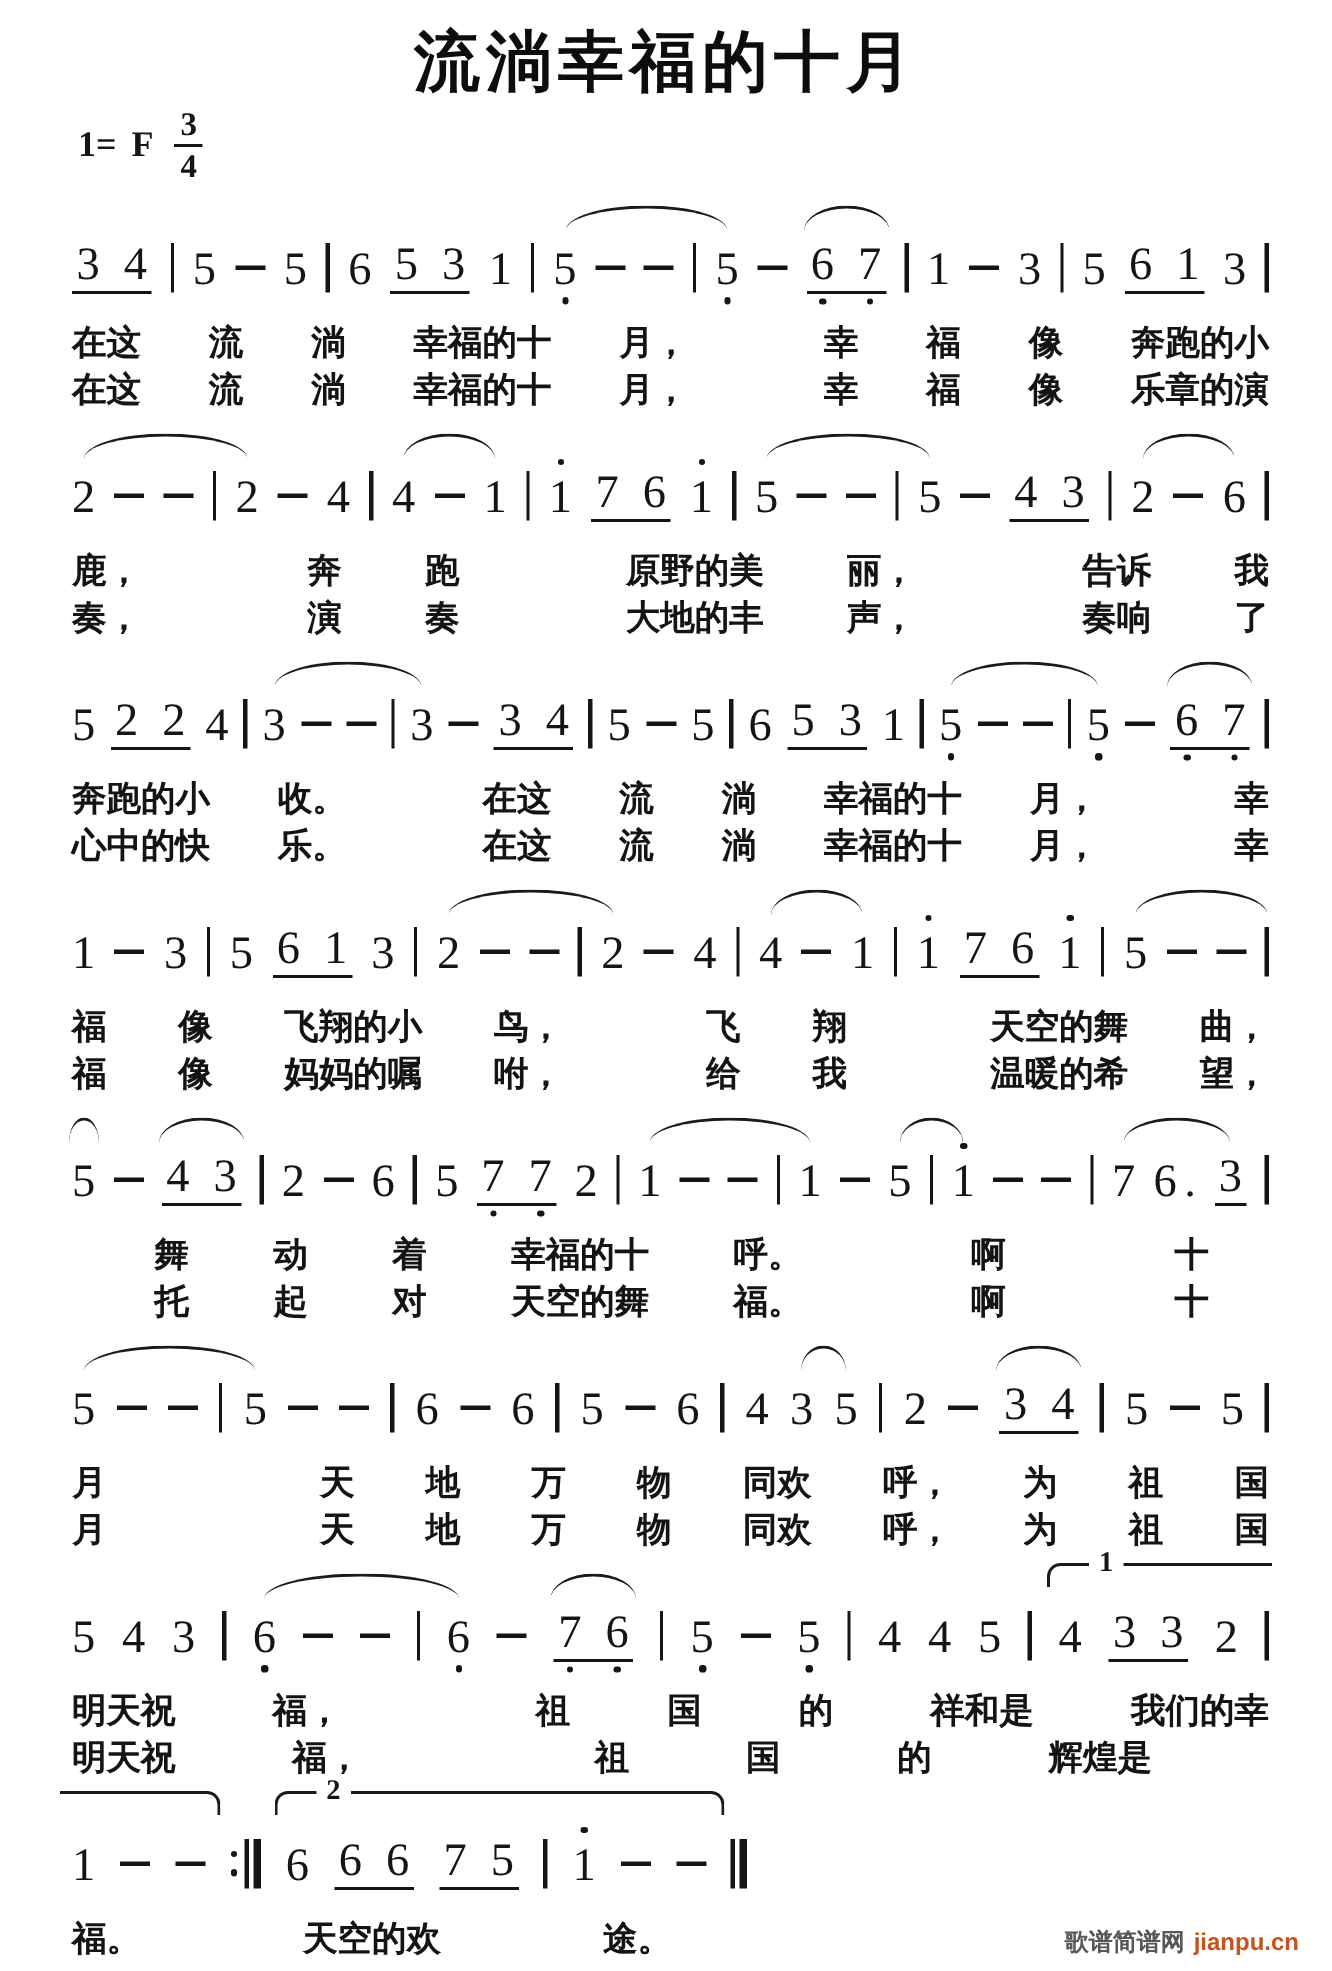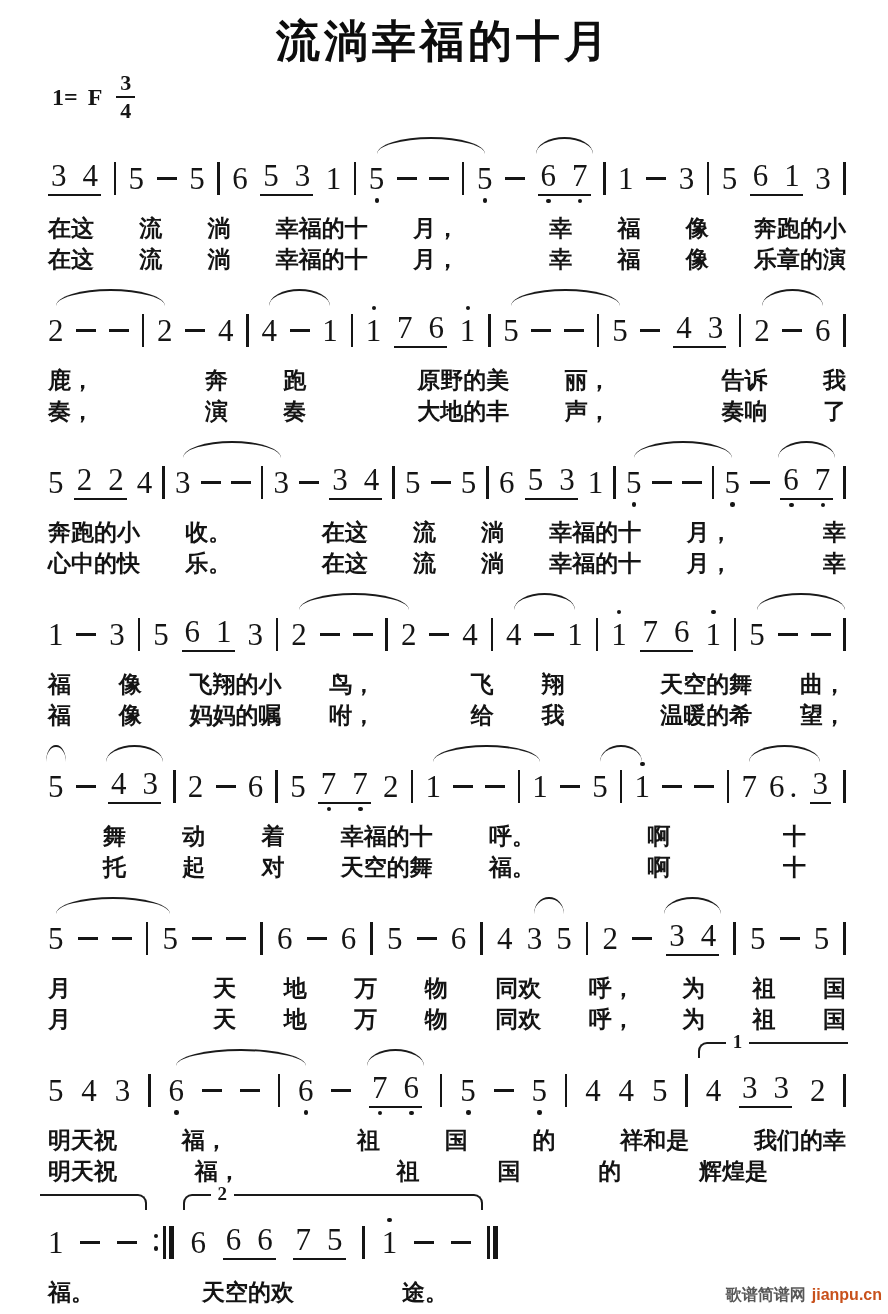--- a/index.html
+++ b/index.html
@@ -72,21 +72,21 @@
     position:absolute; left:26px; top:-12px; background:#ffffff; padding:0 7px;
     font-family:"Liberation Serif", serif; font-size:19px; font-weight:700; line-height:1.1;
   }
   .lyric-row {
     display:flex; justify-content:space-between; align-items:center; height:31px;
     font-family:"Liberation Sans", sans-serif; font-size:23px; font-weight:700; color:#141414;
   }
   .syl { white-space:nowrap; }
   
   .watermark {
-    position:absolute; right:6px; bottom:8px;
+    position:absolute; right:22px; bottom:8px;
     font-family:"Liberation Sans", sans-serif; font-size:16px; font-weight:700;
   }
   .wm-name { color:#575757; }
   .wm-url { color:#c8511c; margin-left:6px; }
 </style>
 </head>
 <body>
 
 <div class="sheet">
   <div class="title">流淌幸福的十月</div>

